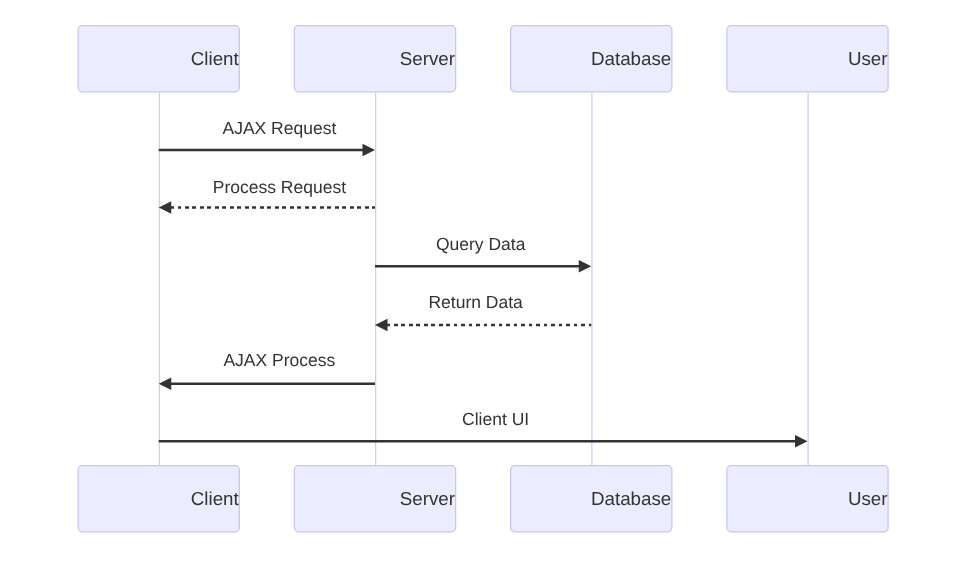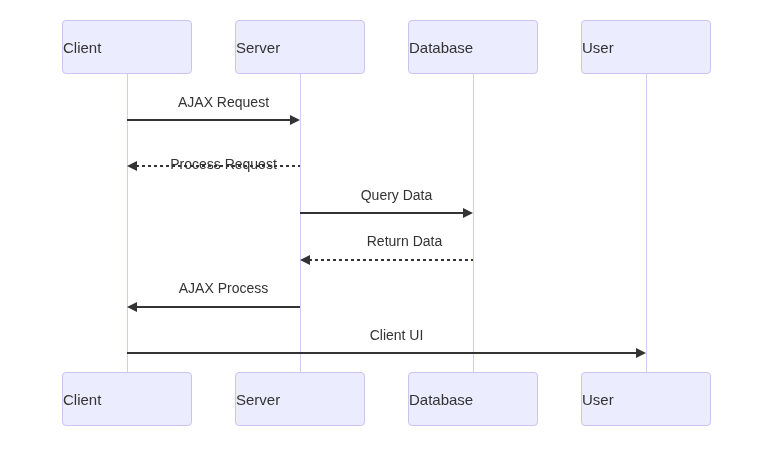--- a/index.html
+++ b/index.html
@@ -16,21 +16,21 @@
 
   .actor-box {
     position: absolute;
     width: 130px;
     height: 54px;
     background: #ececff;
     border: 1px solid #ccc3ee;
     border-radius: 4px;
     display: flex;
     align-items: center;
-    justify-content: flex-start;
+    justify-content: flex-end;
     font-size: 15px;
     color: #333333;
   }
 
   .lifeline {
     position: absolute;
     width: 1.5px;
     top: 74px;
     height: 298px;
     background: #d5cbee;
@@ -97,33 +97,33 @@
     <span>User</span>
   </div>
 
   <div>
     <div class="msg-label" style="left:127px; top:92px; width:173px">AJAX Request</div>
     <div class="msg-line-solid" style="left:127px; top:119px; width:165px"></div>
     <div class="arrowhead-right" style="left:290px; top:115px"></div>
   </div>
 
   <div>
-    <div class="msg-label" style="left:127px; top:154px; width:173px">Process Request</div>
+    <div class="msg-label" style="left:127px; top:139px; width:173px">Process Request</div>
     <div class="msg-line-dashed" style="left:136px; top:165px; width:164px"></div>
     <div class="arrowhead-left" style="left:127px; top:161px"></div>
   </div>
 
   <div>
-    <div class="msg-label" style="left:300px; top:185px; width:173px">Query Data</div>
+    <div class="msg-label" style="left:288px; top:185px; width:173px">Query Data</div>
     <div class="msg-line-solid" style="left:300px; top:212px; width:165px"></div>
     <div class="arrowhead-right" style="left:463px; top:208px"></div>
   </div>
 
   <div>
-    <div class="msg-label" style="left:308px; top:231px; width:173px">Return Data</div>
+    <div class="msg-label" style="left:284px; top:231px; width:173px">Return Data</div>
     <div class="msg-line-dashed" style="left:309px; top:259px; width:164px"></div>
     <div class="arrowhead-left" style="left:300px; top:255px"></div>
   </div>
 
   <div>
     <div class="msg-label" style="left:127px; top:278px; width:173px">AJAX Process</div>
     <div class="msg-line-solid" style="left:136px; top:306px; width:164px"></div>
     <div class="arrowhead-left" style="left:127px; top:302px"></div>
   </div>
 

